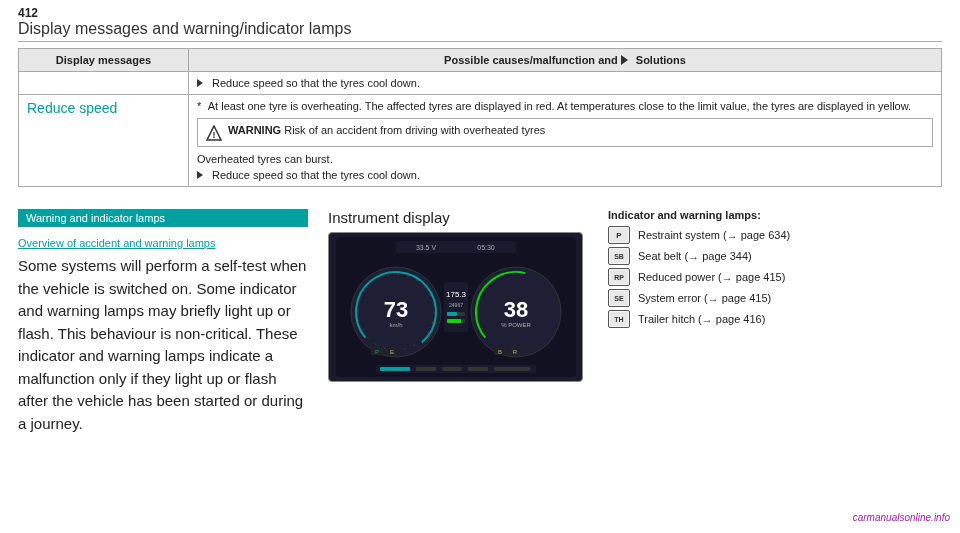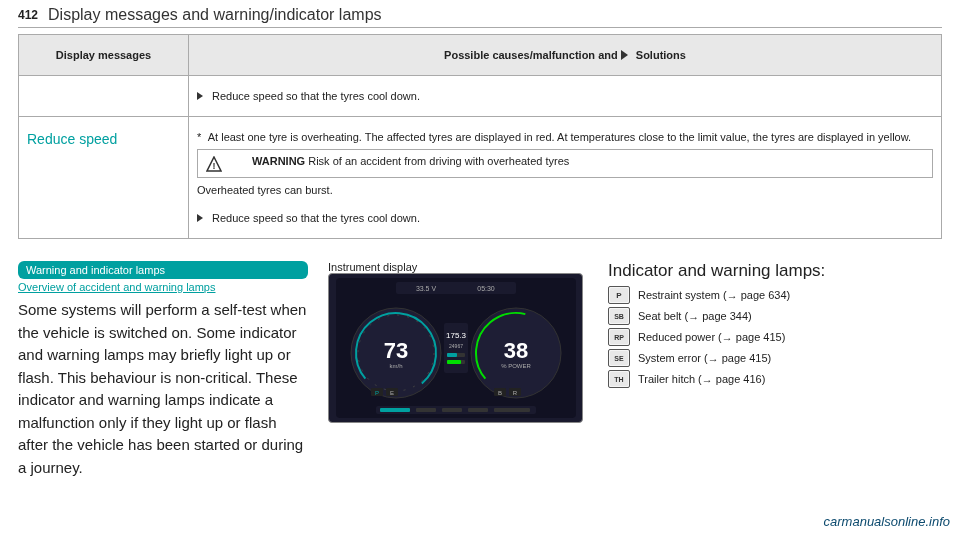--- a/index.html
+++ b/index.html
@@ -13,45 +13,46 @@
       overflow: hidden;
     }
 
     
     .top-section {
       padding: 6px 18px 8px 18px;
     }
 
     .page-header {
       display: flex;
-      align-items: center;
+      align-items: flex-start;
       margin-bottom: 6px;
       border-bottom: 1px solid #aaa;
       padding-bottom: 3px;
+      flex-direction: column;
     }
     .page-number {
       font-weight: bold;
       font-size: 12px;
       margin-right: 10px;
     }
     .page-title-text {
       font-size: 16px;
       color: #333;
     }
 
     
     .main-table {
       width: 100%;
       border-collapse: collapse;
       border: 1px solid #aaa;
       font-size: 11px;
     }
     .main-table th, .main-table td {
       border: 1px solid #aaa;
-      padding: 14px 8px;
+      padding: 5px 8px;
       vertical-align: top;
     }
     .main-table thead th {
       background: #e8e8e8;
       font-weight: bold;
       font-size: 11px;
     }
     .col-messages { width: 170px; }
     .col-causes { width: auto; }
 
@@ -97,21 +98,20 @@
       width: 16px;
       height: 16px;
       flex-shrink: 0;
       margin-top: 1px;
     }
     .warning-text {
       font-size: 11px;
     }
     .warning-bold {
       font-weight: bold;
-      margin-left: 24px;
     }
 
     
     .bottom-section {
       display: flex;
       padding: 10px 18px 8px 18px;
       gap: 20px;
       margin-top: 4px;
     }
 
@@ -119,44 +119,44 @@
     .left-col {
       width: 290px;
       flex-shrink: 0;
     }
     .warning-lamps-header {
       background: #00a0a0;
       color: #fff;
       padding: 3px 8px;
       font-size: 11px;
       font-weight: normal;
-      margin-bottom: 2px;
-      border-radius: 6px;
+      margin-bottom: 10px;
     }
     .overview-link {
       color: #00a0a0;
       font-size: 11px;
       text-decoration: underline;
       margin-bottom: 6px;
       display: block;
     }
     .left-body-text {
       font-size: 15px;
       line-height: 1.5;
       color: #222;
     }
 
     
     .middle-col {
       width: 260px;
       flex-shrink: 0;
     }
     .instrument-display-title {
-      font-size: 11px;
+      font-size: 15px;
       font-weight: normal;
+      margin-bottom: 6px;
       color: #222;
     }
     .instrument-img-box {
       width: 255px;
       height: 150px;
       background: #1a1a2e;
       border: 1px solid #888;
       border-radius: 4px;
       position: relative;
       overflow: hidden;
@@ -174,22 +174,22 @@
     .right-col {
       flex: 1;
     }
     .right-intro-text {
       font-size: 11px;
       line-height: 1.5;
       margin-bottom: 8px;
       color: #222;
     }
     .indicator-title {
-      font-weight: normal;
-      font-size: 17px;
+      font-weight: bold;
+      font-size: 11px;
       margin-bottom: 5px;
     }
     .indicator-list {
       list-style: none;
       font-size: 11px;
     }
     .indicator-list li {
       display: flex;
       align-items: center;
       margin-bottom: 3px;
@@ -209,24 +209,24 @@
       font-weight: bold;
     }
     .indicator-text {
       font-size: 11px;
       color: #222;
     }
 
     
     .watermark {
       position: fixed;
-      bottom: 4px;
+      bottom: 10px;
       right: 10px;
-      font-size: 13px;
-      color: #0c4a6e;
+      font-size: 10px;
+      color: #a21caf;
       font-style: italic;
     }
 
     .top-row-cell {
       padding: 4px 8px;
     }
   </style>
 </head>
 <body>
 
@@ -270,21 +270,21 @@
           <div class="warning-box">
             <svg class="warning-triangle" viewBox="0 0 16 16" xmlns="http://www.w3.org/2000/svg">
               <polygon points="8,1 15,15 1,15" fill="none" stroke="#333" stroke-width="1.5"></polygon>
               <text x="8" y="13" text-anchor="middle" font-size="9" font-weight="bold" fill="#333">!</text>
             </svg>
             <span class="warning-text">
               <span class="warning-bold">WARNING</span>
               <span>Risk of an accident from driving with overheated tyres</span>
             </span>
           </div>
-          <p style="margin-bottom:16px;">Overheated tyres can burst.</p>
+          <p style="margin-bottom:4px;">Overheated tyres can burst.</p>
           <p>
             <span class="bullet-arrow"></span>
             <span>Reduce speed so that the tyres cool down.</span>
           </p>
         </td>
       </tr>
     </tbody>
   </table>
 </div>
 

